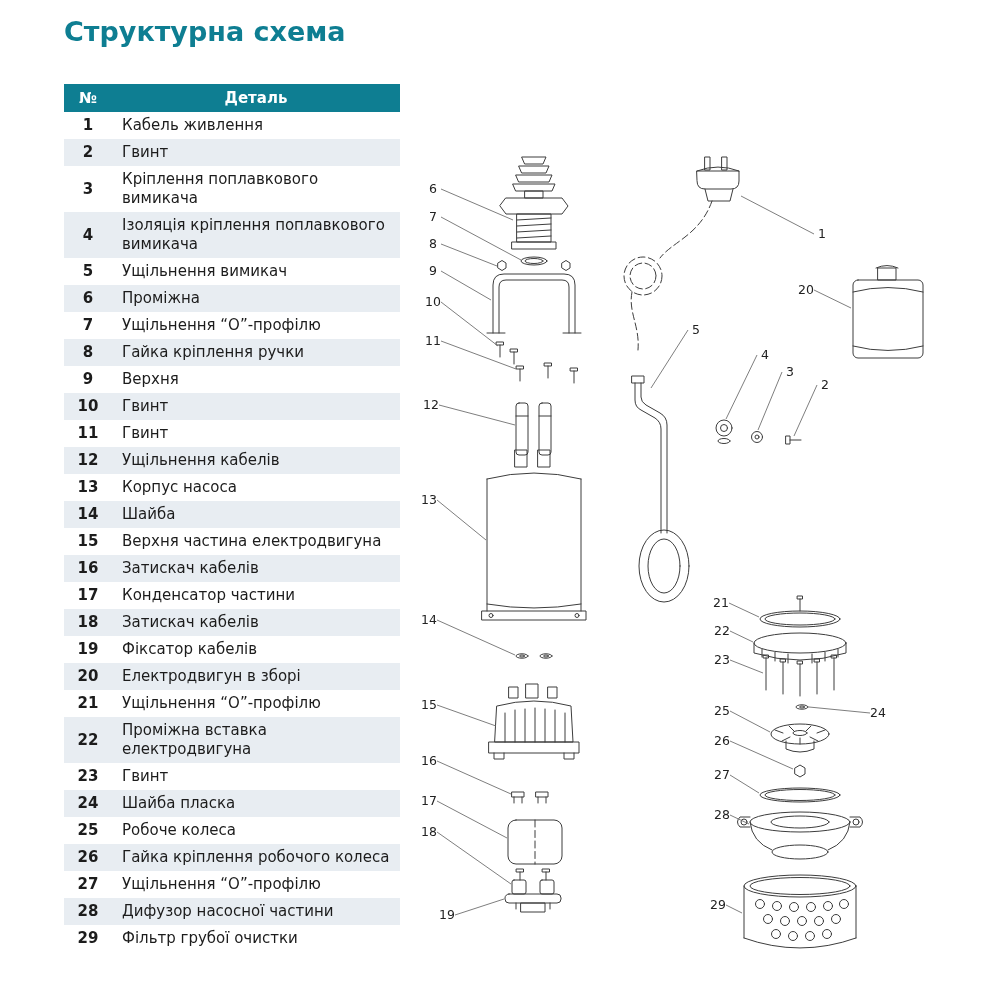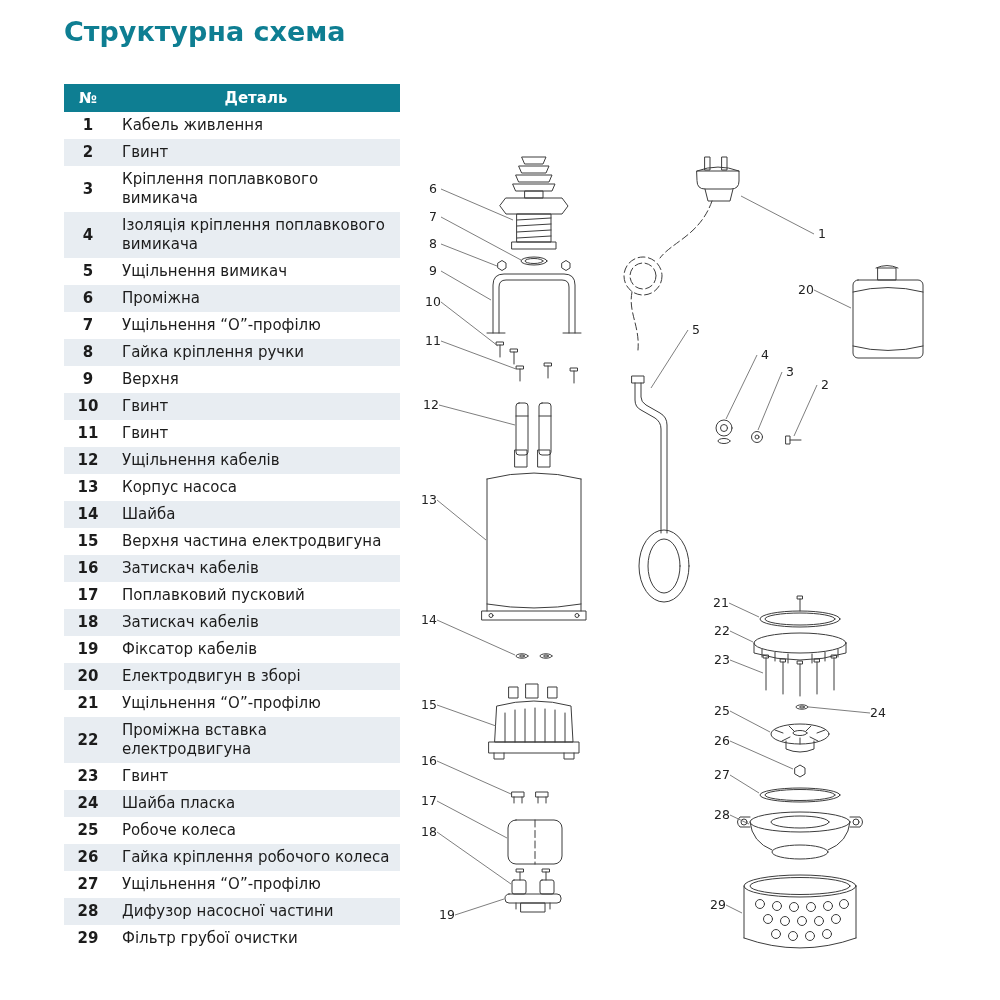--- a/index.html
+++ b/index.html
@@ -105,21 +105,21 @@
         <tr>
           <td class="num">15</td>
           <td class="detail">Верхня частина електродвигуна</td>
         </tr>
         <tr>
           <td class="num">16</td>
           <td class="detail">Затискач кабелів</td>
         </tr>
         <tr>
           <td class="num">17</td>
-          <td class="detail">Поплавковий пусковий</td>
+          <td class="detail">Конденсатор частини</td>
         </tr>
         <tr>
           <td class="num">18</td>
           <td class="detail">Затискач кабелів</td>
         </tr>
         <tr>
           <td class="num">19</td>
           <td class="detail">Фіксатор кабелів</td>
         </tr>
         <tr>

